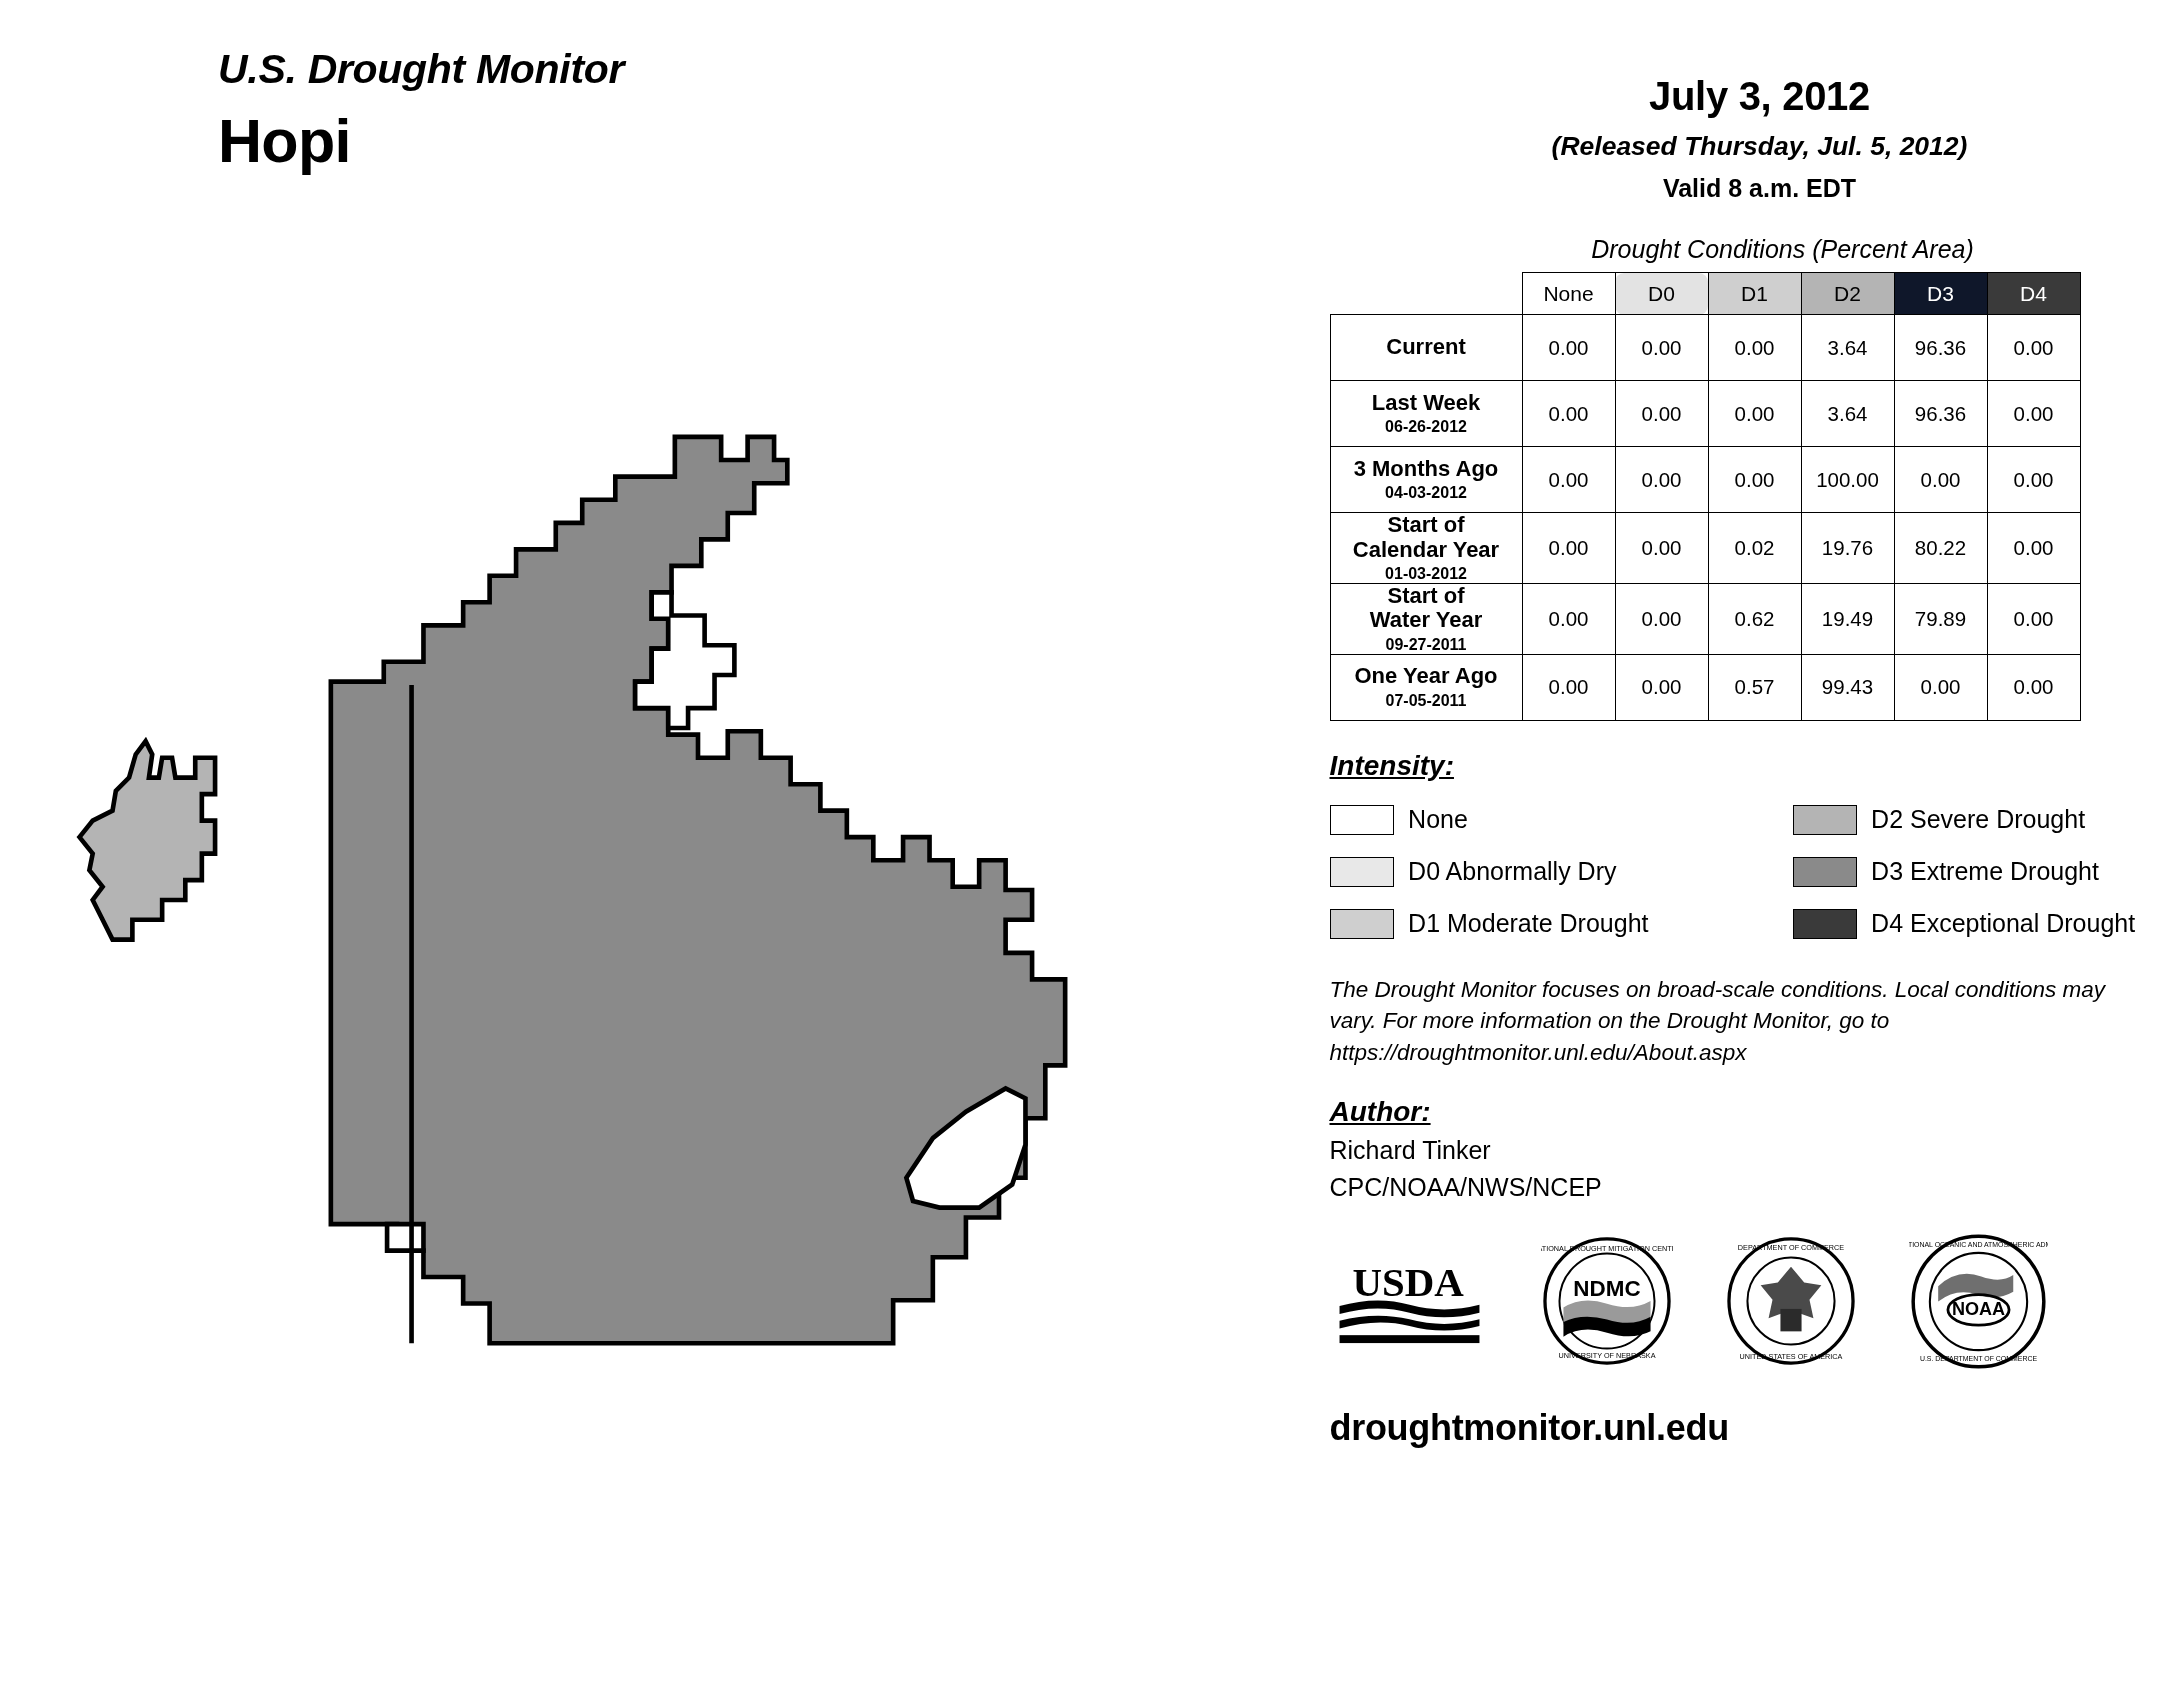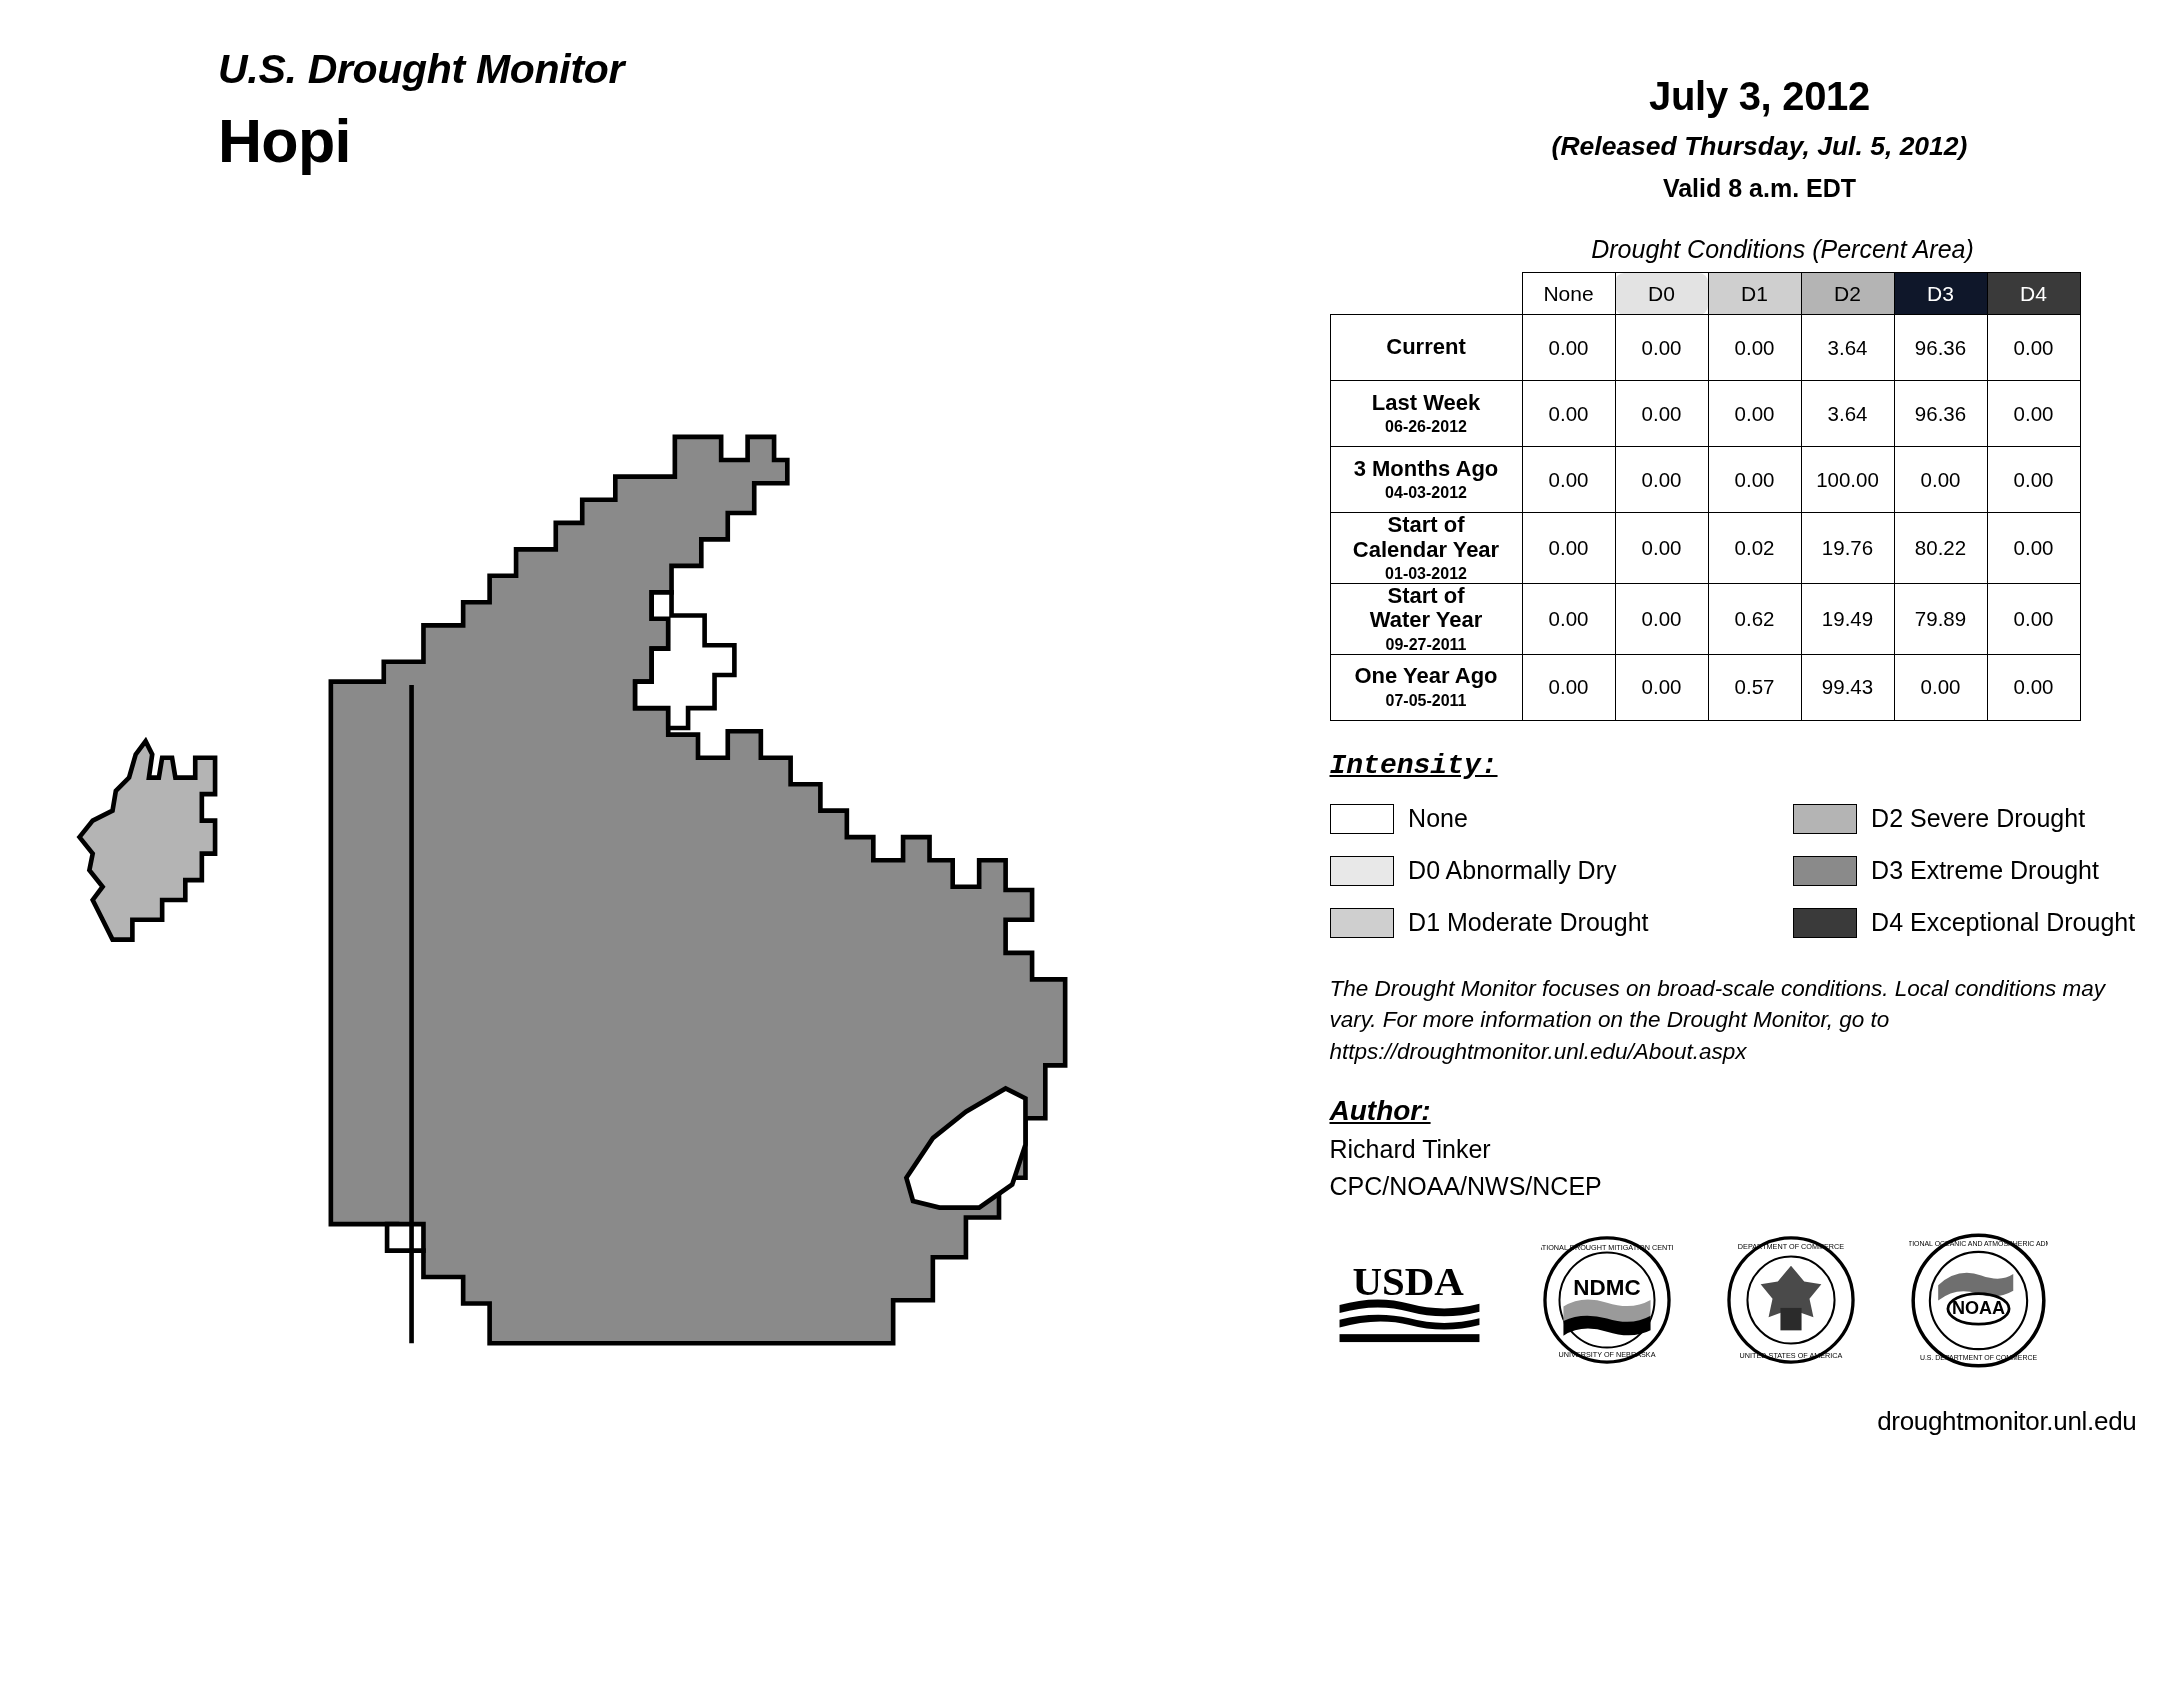--- a/index.html
+++ b/index.html
@@ -143,21 +143,20 @@
   }
 
   
   .intensity-head {
     font-style: italic;
     font-weight: bold;
     font-size: 28px;
     text-decoration: underline;
     margin-top: 29px;
     margin-left: -26.5px;
-    font-family: Liberation Mono, monospace;
   }
   .legend-grid {
     margin-top: 12px;
     margin-left: -26.5px;
     display: grid;
     grid-template-columns: 463px 463px;
     grid-auto-rows: 52px;
   }
   .legend-item {
     display: flex;
@@ -214,23 +213,23 @@
     gap: 52px;
   }
   .logo {
     flex: 0 0 auto;
   }
 
   .footer-url {
     margin-top: 34px;
     margin-left: -26.5px;
     width: 807px;
-    text-align: right;
-    font-weight: normal;
-    font-size: 26px;
+    text-align: left;
+    font-weight: bold;
+    font-size: 36px;
     letter-spacing: -0.3px;
   }
 </style>
 </head>
 <body>
 
 <div class="page">
 
   <div class="title-block">
     <div class="title-main">U.S. Drought Monitor</div>

